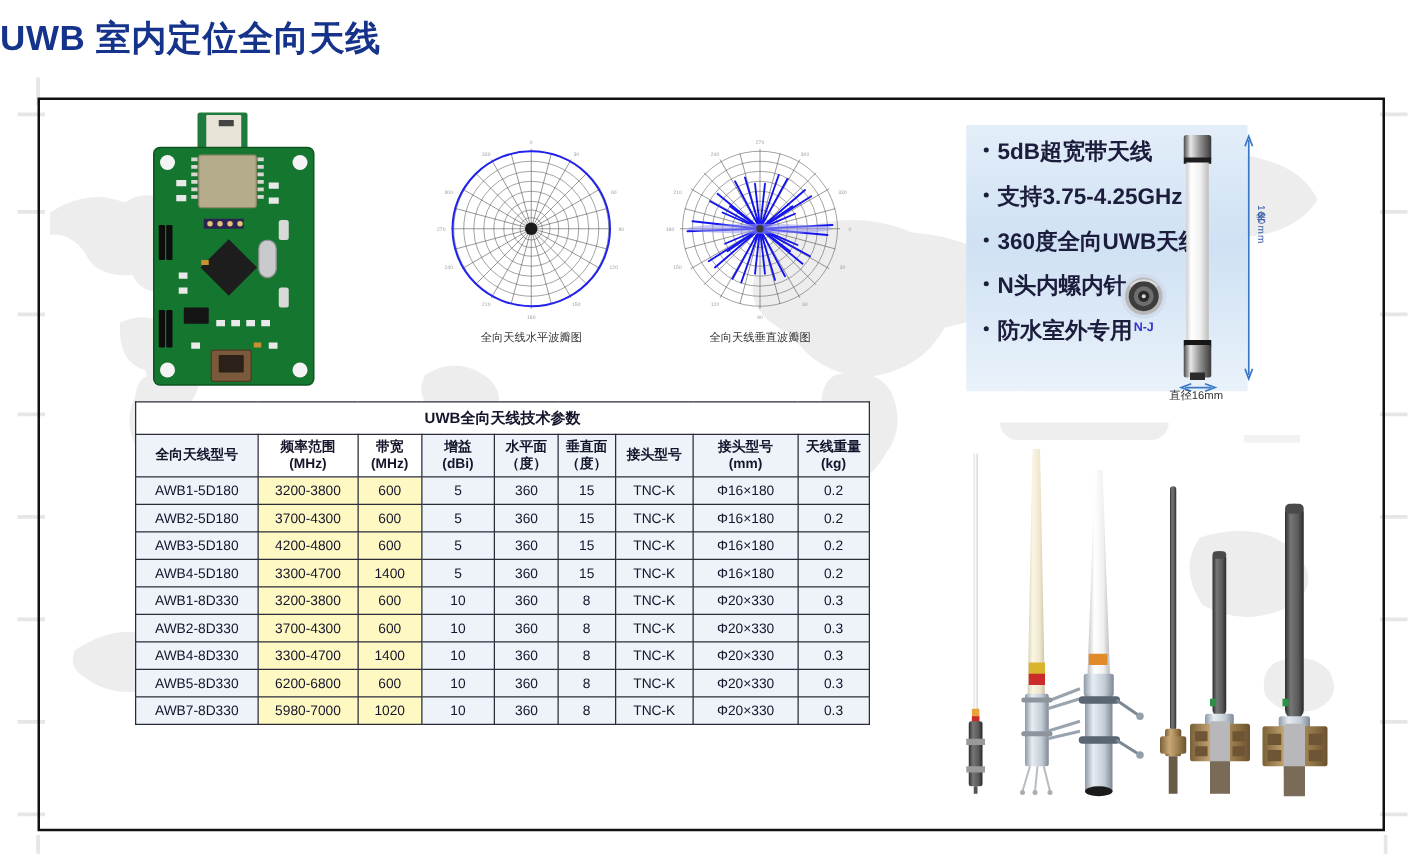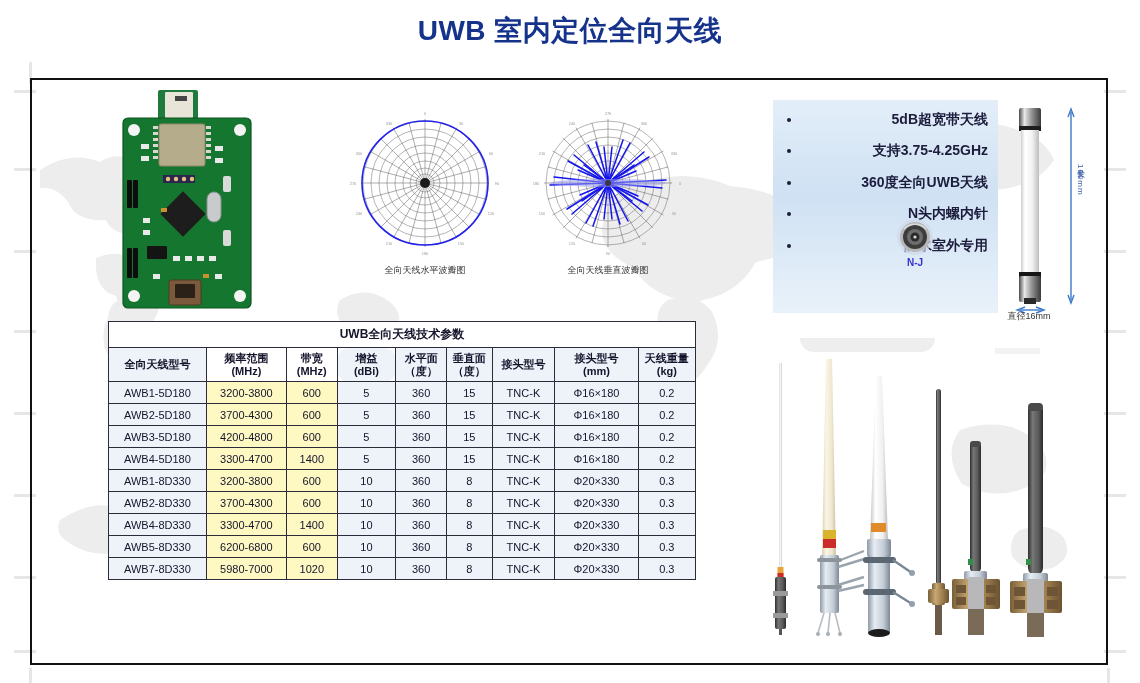--- a/index.html
+++ b/index.html
@@ -15,21 +15,20 @@
     background: #ffffff;
   }
 
   
   .worldmap { position: absolute; inset: 0; pointer-events: none; z-index: 0; }
   .worldmap svg { width: 100%; height: 100%; display: block; }
 
   
   .title {
     position: absolute; top: 12px; left: 0; width: 1140px;
-    text-align: center;
     font-size: 28px; font-weight: bold;
     color: #16338c;
     letter-spacing: 0.5px;
     z-index: 6;
   }
 
   
   .frame {
     position: absolute; left: 30px; top: 78px;
     width: 1078px; height: 587px;
@@ -58,35 +57,35 @@
   
   .features {
     position: absolute; left: 773px; top: 100px;
     width: 225px; height: 213px;
     background: linear-gradient(180deg,#e3eef9 0%, #cfe1f3 45%, #e9f2fa 100%);
     z-index: 4;
     padding: 12px 10px 0 12px;
   }
   .feat-item {
     display: flex; align-items: flex-start;
-    font-size: 14px; font-weight: bold; color: #1c1c3c;
-    margin-bottom: 16px; line-height: 1.1; justify-content: space-between;
+    font-size: 18px; font-weight: bold; color: #1c1c3c;
+    margin-bottom: 16px; line-height: 1.1;
   }
   .feat-dot {
     display: inline-block; width: 4px; height: 4px; border-radius: 50%;
     background: #1c1c3c; margin: 6px 7px 0 2px; flex: 0 0 auto;
   }
 
   
   .nj { position: absolute; left: 893px; top: 218px; width: 44px; z-index: 6; text-align: center; }
   .nj svg { display: block; margin: 0 auto; }
   .nj-label { font-size: 10px; font-weight: bold; color: #3333cc; margin-top: 1px; }
 
   
-  .hero { position: absolute; left: 976px; top: 100px; width: 150px; height: 230px; z-index: 5; }
+  .hero { position: absolute; left: 904px; top: 100px; width: 150px; height: 230px; z-index: 5; }
   .hero svg { display: block; }
   .dim-v {
     position: absolute; left: 40px; top: 40px;
     font-size: 8px; color: #3a5ea8;
     writing-mode: vertical-rl; text-orientation: mixed;
     letter-spacing: 1px;
   }
   .dim-h {
     position: absolute; left: 0; top: 210px; width: 106px;
     text-align: center; font-size: 9px; color: #333;
@@ -113,21 +112,21 @@
     padding: 4px 20px;
   }
   .spec-table tr.head-row td {
     font-weight: bold; font-size: 11px; line-height: 1.15;
     padding: 4px 2px; background: #eef3fa;
   }
   .spec-table tr.head-row td.lite { background: #ffffff; }
   .spec-table tbody td.lite { background: #fef9c3; }
   .spec-table tbody tr td { height: 22px; }
   .colw-0 { width: 100px; } .colw-1 { width: 82px; } .colw-2 { width: 52px; }
-  .colw-3 { width: 61px; border-radius: 12px; } .colw-4 { width: 52px; } .colw-5 { width: 46px; }
+  .colw-3 { width: 61px; } .colw-4 { width: 52px; } .colw-5 { width: 46px; }
   .colw-6 { width: 64px; } .colw-7 { width: 86px; } .colw-8 { width: 58px; }
 
   
   .ant-strip { position: absolute; left: 760px; top: 345px; width: 340px; height: 295px; z-index: 4; }
   .ant-strip svg { display: block; }
 
   
   .ghost1 { position: absolute; left: 800px; top: 338px; width: 135px; height: 14px;
             background: #eeeeee; border-radius: 0 0 14px 14px; z-index: 3; }
   .ghost2 { position: absolute; left: 995px; top: 348px; width: 45px; height: 6px;

